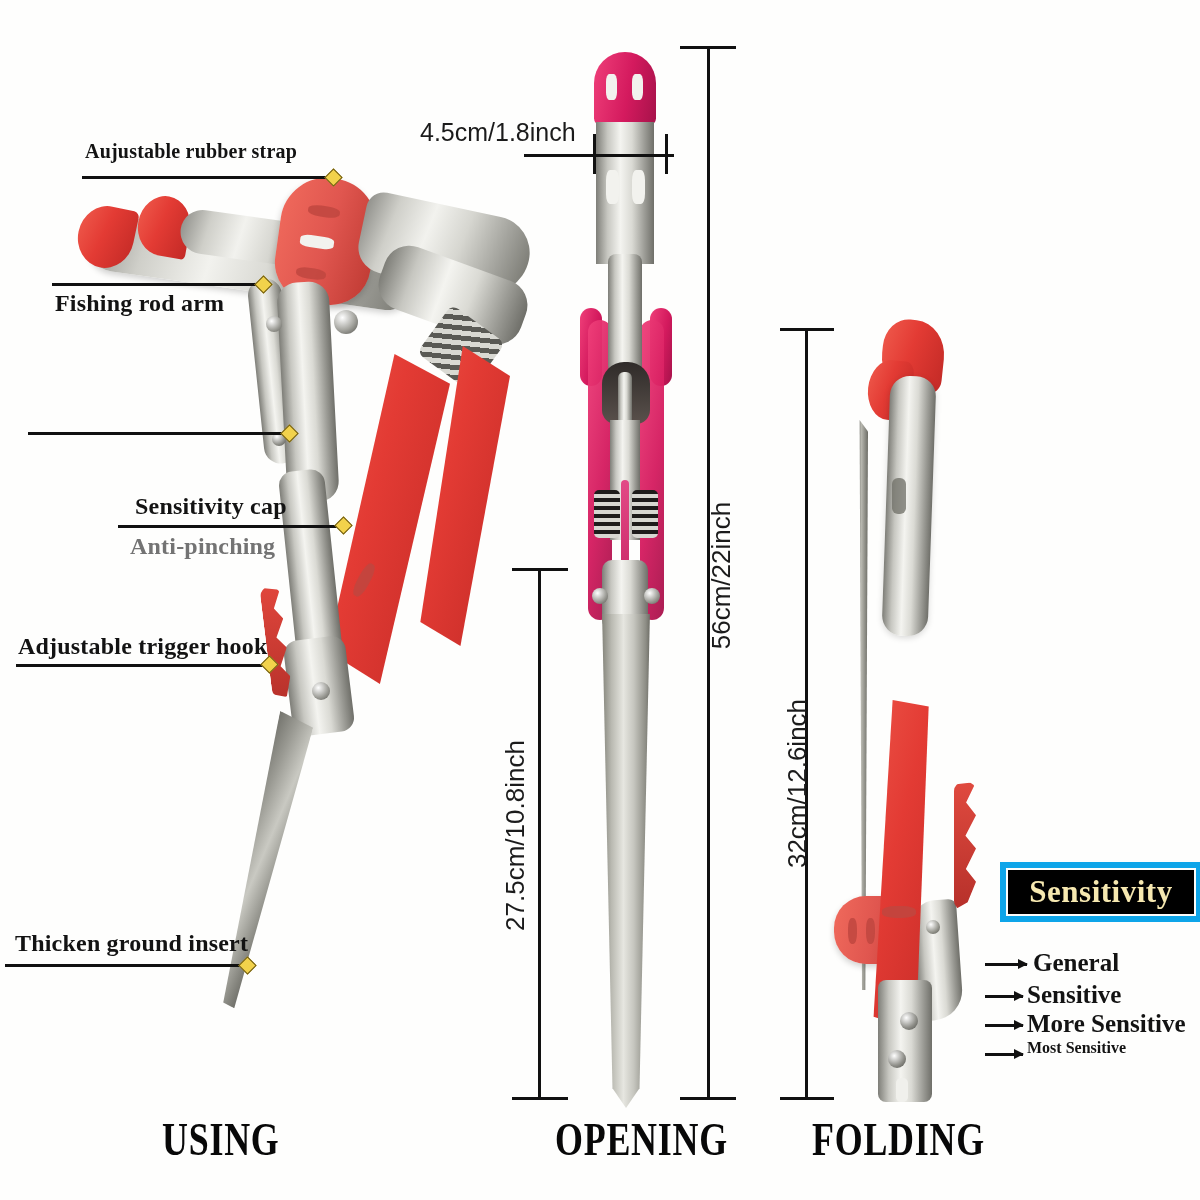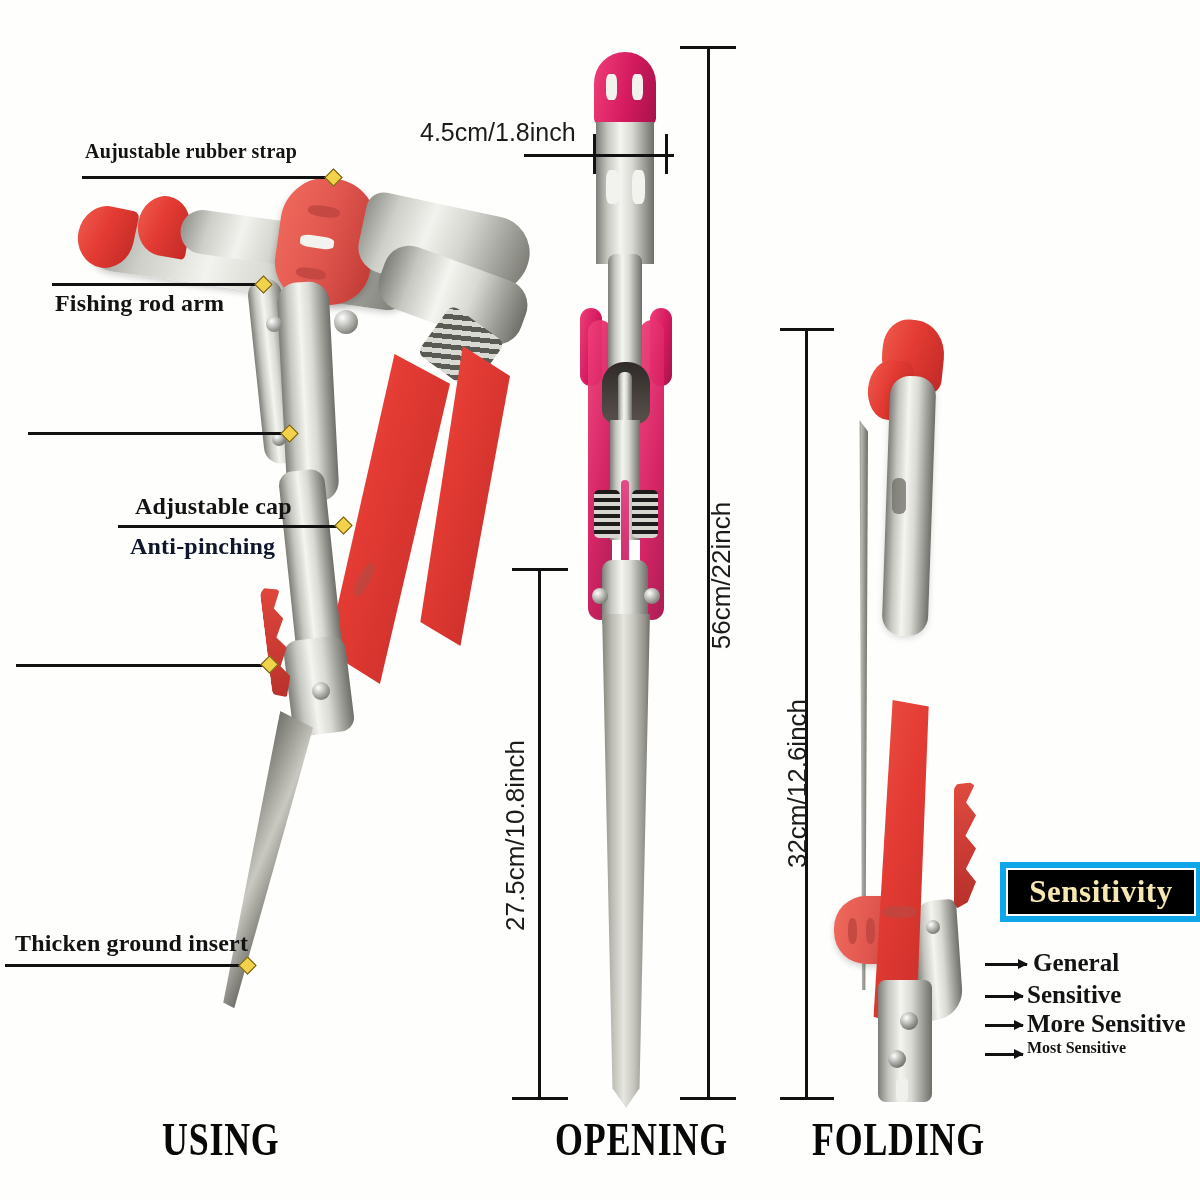--- a/index.html
+++ b/index.html
@@ -14,21 +14,21 @@
 
   
   .lbl{
     position:absolute;
     font-family:"Liberation Serif", serif;
     color:#131313;
     white-space:nowrap;
     font-weight:700;
     letter-spacing:.2px;
   }
-  .lbl.sub{color:#0f172a;}
+  .lbl.sub{color:#737373;}
   .leader{position:absolute;background:#111;height:3px;}
   .dot{
     position:absolute;width:11px;height:11px;background:#f2d24b;
     border:1.5px solid #6d5a12;transform:rotate(45deg);
   }
   .dimtext{
     position:absolute;
     font-family:"Liberation Sans", sans-serif;
     color:#1b1b1b;font-weight:400;white-space:nowrap;
   }
@@ -247,25 +247,26 @@
   <div class="leader" style="left:82px;top:176px;width:250px;"></div>
   <div class="dot" style="left:327px;top:171px;"></div>
 
   <div class="leader" style="left:52px;top:283px;width:210px;"></div>
   <div class="lbl" style="left:55px;top:290px;font-size:24px;">Fishing rod arm</div>
   <div class="dot" style="left:257px;top:278px;"></div>
 
   <div class="leader" style="left:28px;top:432px;width:260px;"></div>
   <div class="dot" style="left:283px;top:427px;"></div>
 
-  <div class="lbl" style="left:135px;top:493px;font-size:24px;">Adjustable cap</div>
+  <div class="lbl" style="left:135px;top:493px;font-size:24px;">Sensitivity cap</div>
   <div class="leader" style="left:118px;top:525px;width:224px;"></div>
   <div class="dot" style="left:337px;top:519px;"></div>
   <div class="lbl sub" style="left:130px;top:533px;font-size:24px;">Anti-pinching</div>
 
+  <div class="lbl" style="left:18px;top:633px;font-size:24px;">Adjustable trigger hook</div>
   <div class="leader" style="left:16px;top:664px;width:254px;"></div>
   <div class="dot" style="left:263px;top:658px;"></div>
 
   <div class="lbl" style="left:15px;top:930px;font-size:24px;">Thicken ground insert</div>
   <div class="leader" style="left:5px;top:964px;width:241px;"></div>
   <div class="dot" style="left:241px;top:959px;"></div>
 
   <div class="dimtext" style="left:420px;top:118px;font-size:25px;">4.5cm/1.8inch</div>
   <div class="dimline" style="left:524px;top:154px;width:150px;height:3px;"></div>
   <div class="dimline" style="left:593px;top:134px;width:3px;height:40px;"></div>

